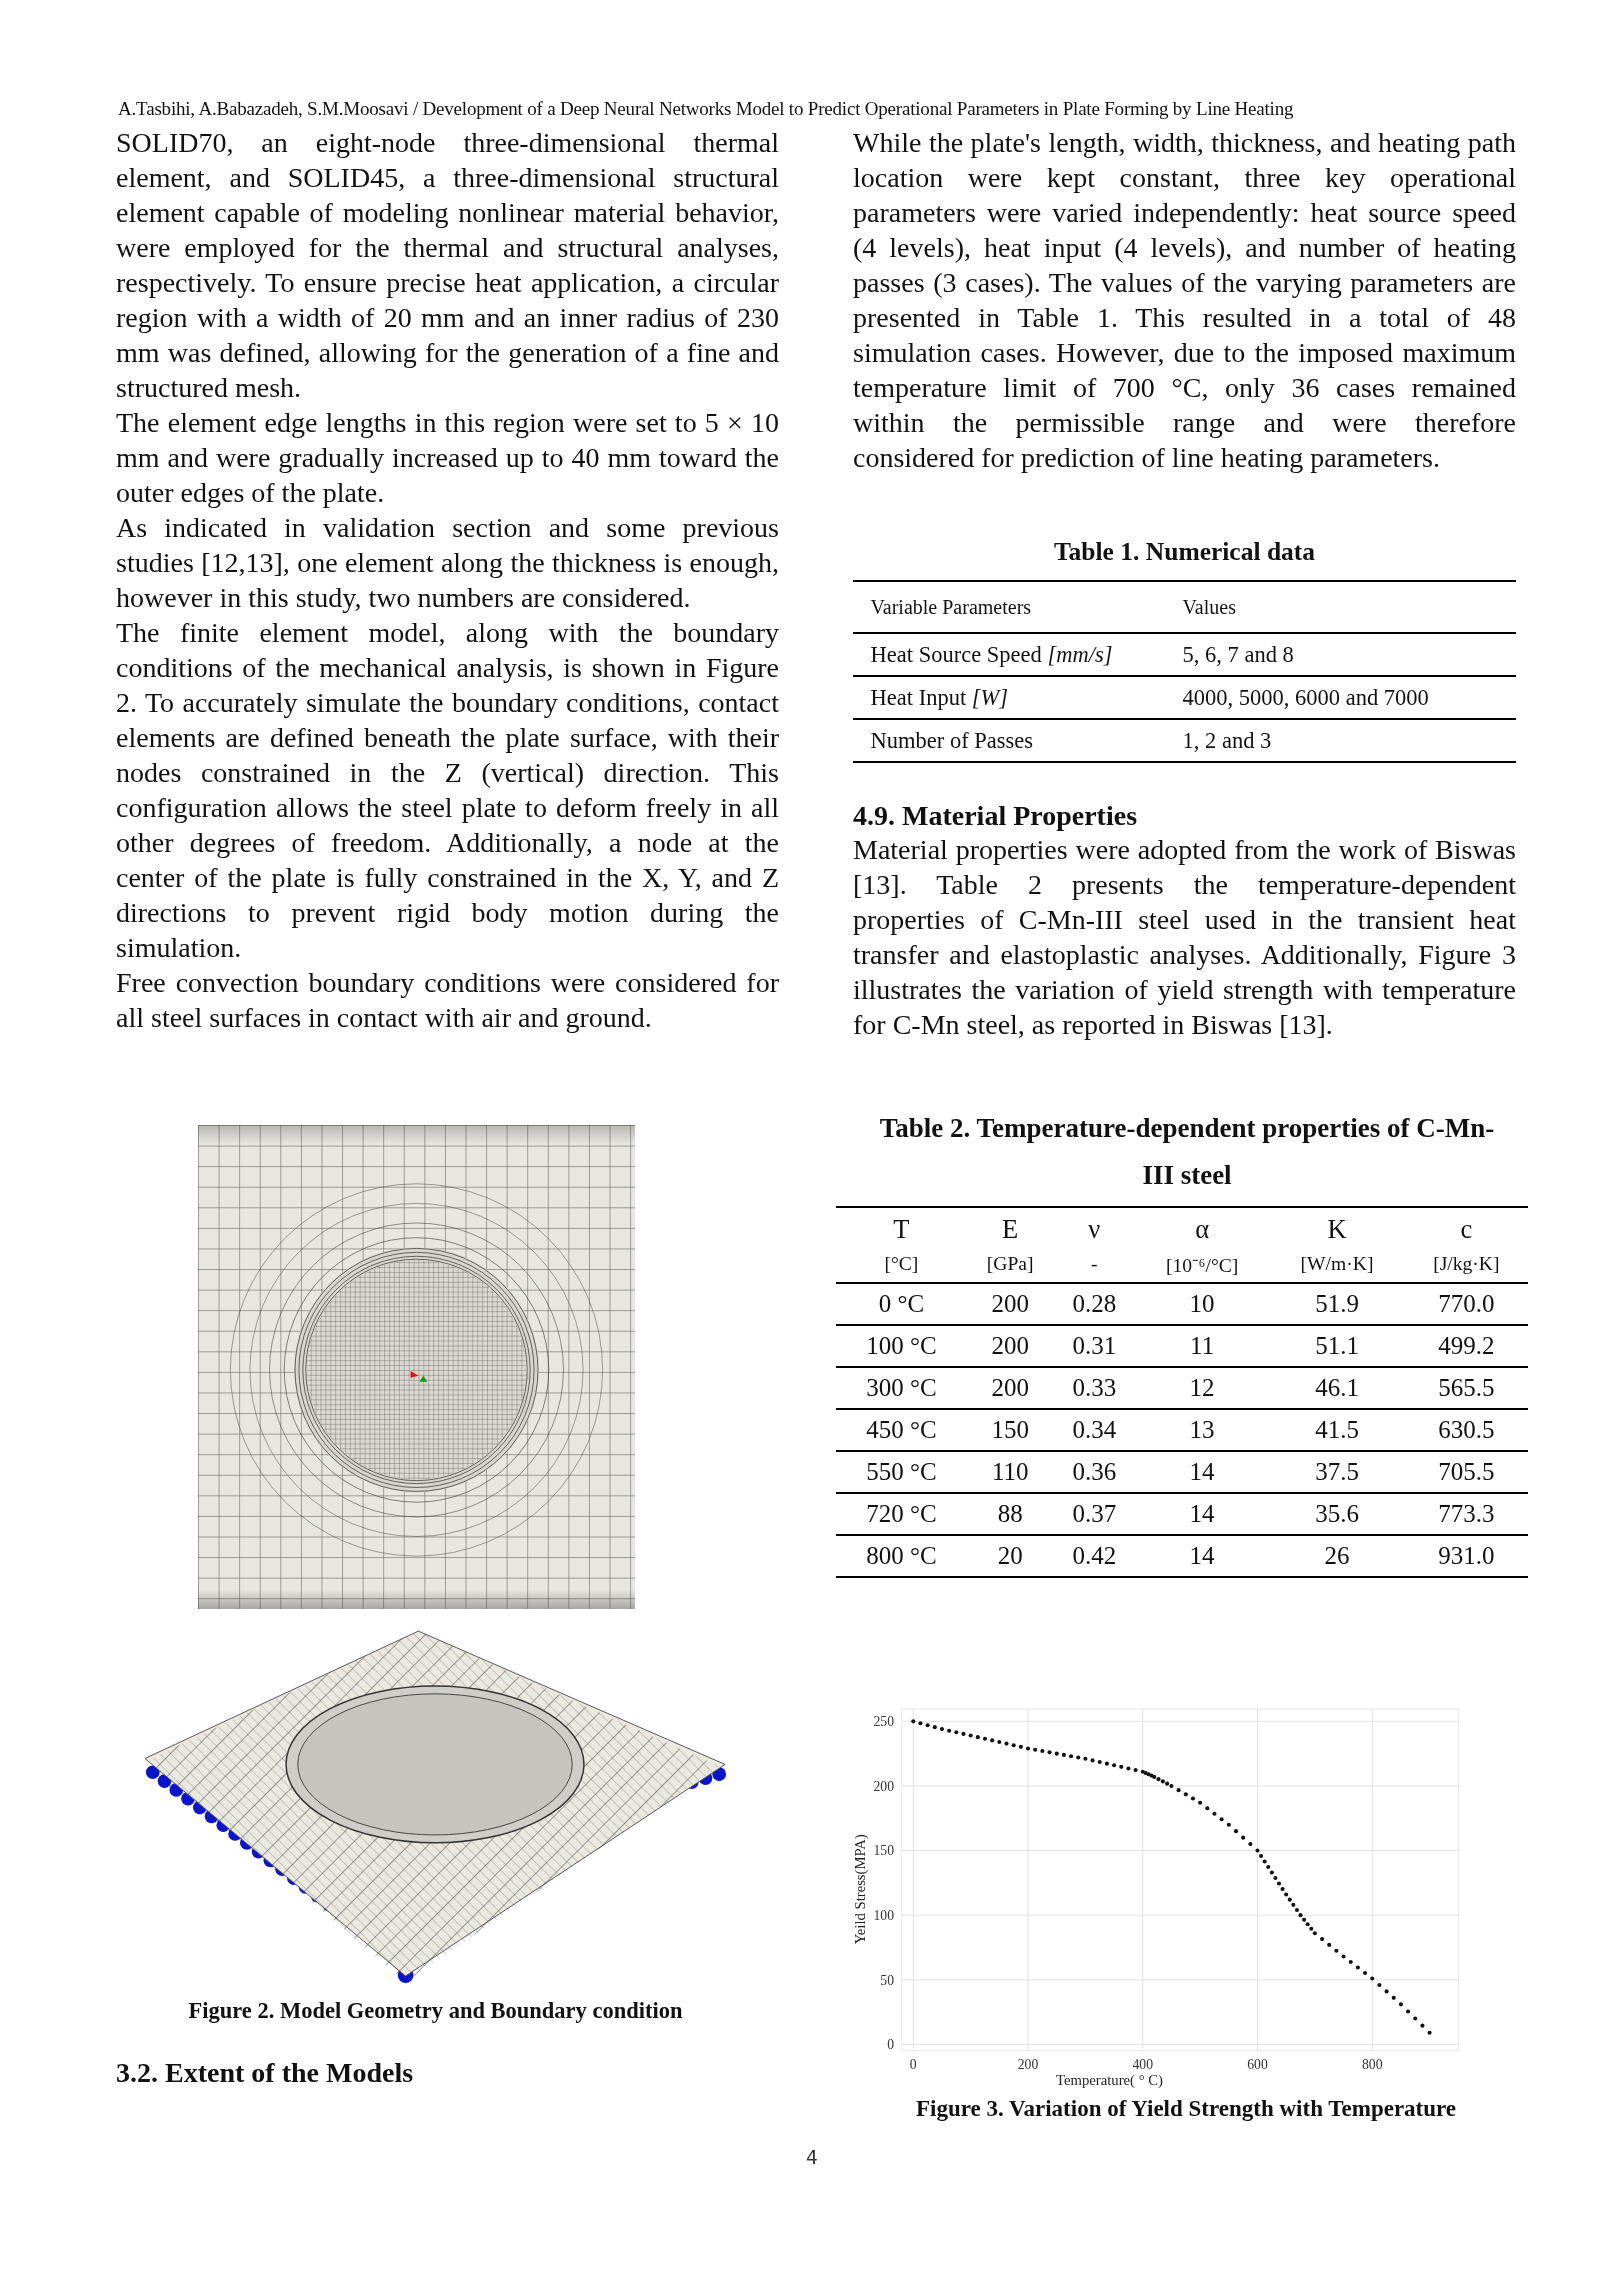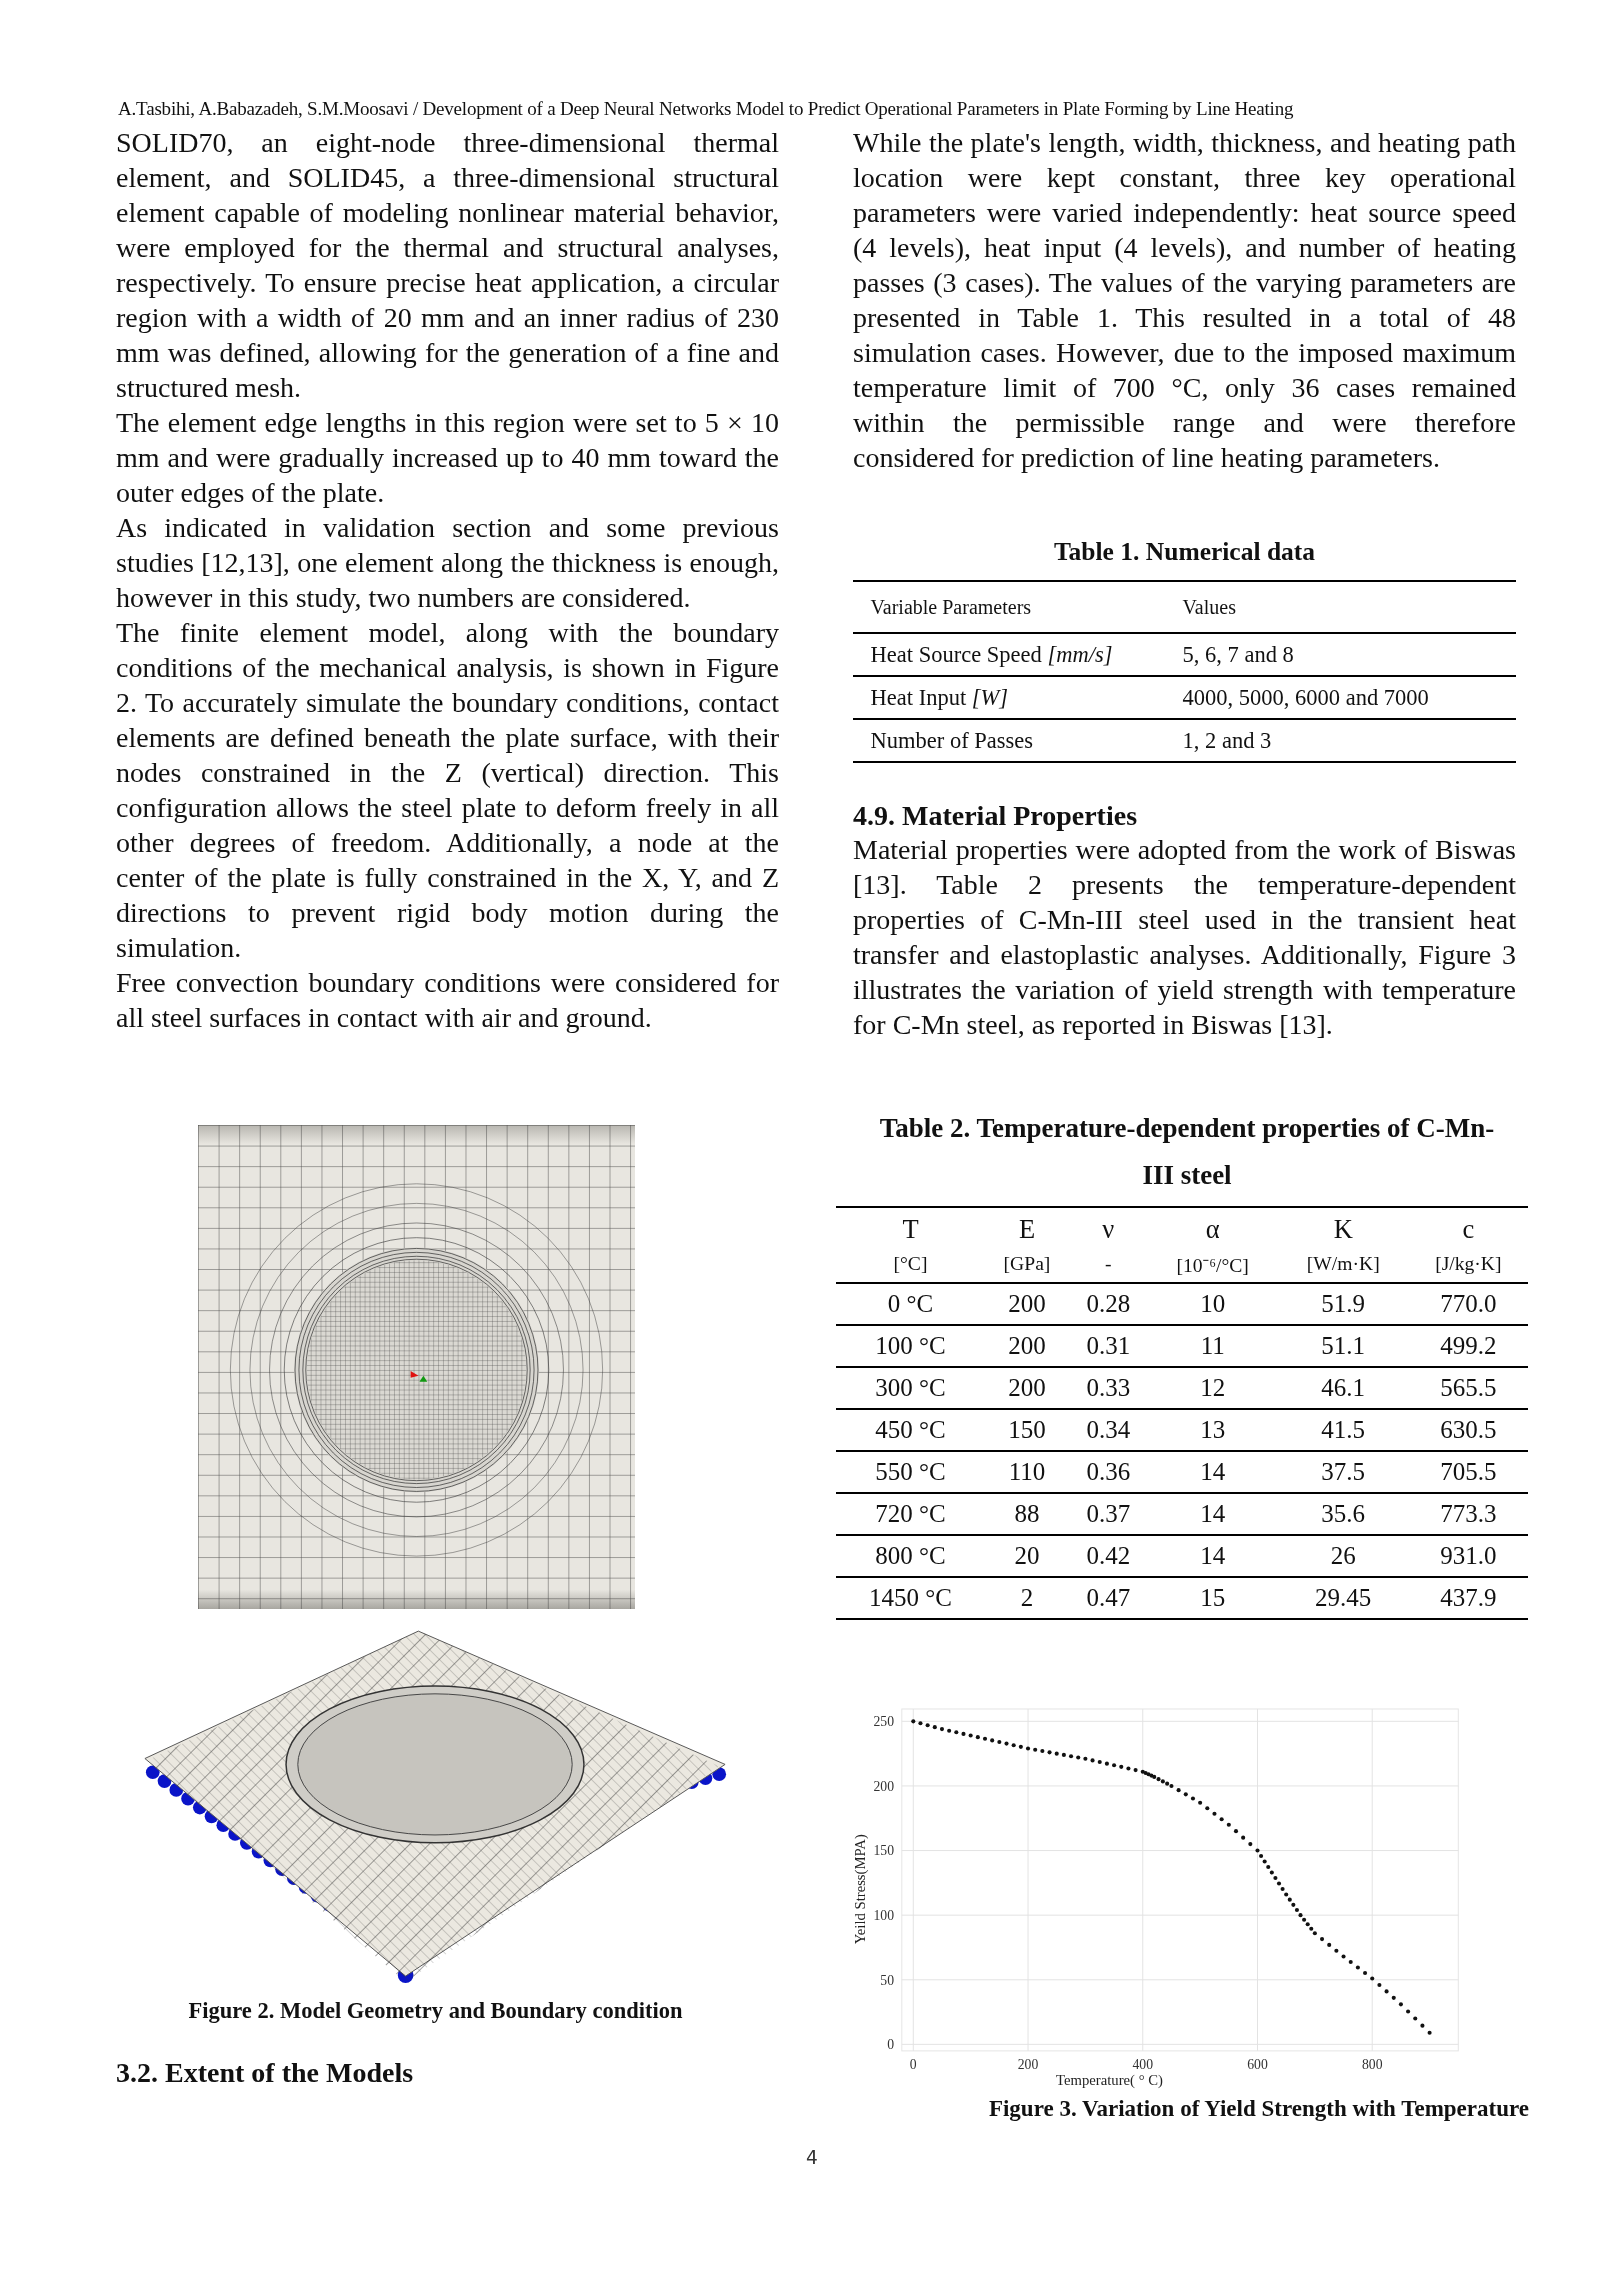--- a/index.html
+++ b/index.html
@@ -45,21 +45,21 @@
   .t2 tbody tr:last-child { border-bottom: 2.9px solid #000; }
 
   
   .fig2-top { position: absolute; left: 198px; top: 1125px; width: 437px; height: 484px; }
   .fig2-iso { position: absolute; left: 141px; top: 1627px; width: 588px; height: 363px; }
   .fig2-caption { position: absolute; left: 104px; top: 1998px; width: 663px; font-size: 22.5px; }
   .sec32 { position: absolute; left: 116px; top: 2056px; }
 
   
   .fig3 { position: absolute; left: 845px; top: 1705px; width: 627px; height: 392px; }
-  .fig3-caption { position: absolute; left: 843px; top: 2096px; width: 686px; font-size: 23px; text-align: right; }
+  .fig3-caption { position: absolute; left: 843px; top: 2096px; width: 686px; font-size: 23px; }
 
   .page-number { position: absolute; left: 806px; top: 2147px; font-family: "DejaVu Sans", sans-serif; font-size: 18.6px; color: #333; }
 </style>
 </head>
 <body>
 
 <div class="running-header">A.Tasbihi, A.Babazadeh, S.M.Moosavi / Development of a Deep Neural Networks Model to Predict Operational Parameters in Plate Forming by Line Heating</div>
 
 <div class="col col-left">
   <p class="para">SOLID70, an eight-node three-dimensional thermal element, and SOLID45, a three-dimensional structural element capable of modeling nonlinear material behavior, were employed for the thermal and structural analyses, respectively. To ensure precise heat application, a circular region with a width of 20 mm and an inner radius of 230 mm was defined, allowing for the generation of a fine and structured mesh.</p>
@@ -291,28 +291,20 @@
         <td>35.6</td>
         <td>773.3</td>
       </tr>
       <tr>
         <td>800 °C</td>
         <td>20</td>
         <td>0.42</td>
         <td>14</td>
         <td>26</td>
         <td>931.0</td>
-      </tr>
-      <tr>
-        <td>1450 °C</td>
-        <td>2</td>
-        <td>0.47</td>
-        <td>15</td>
-        <td>29.45</td>
-        <td>437.9</td>
       </tr>
     </tbody>
 </table>
 
 <div class="fig3">
   <svg id="fig3svg" width="627" height="392" viewBox="0 0 640 400" xmlns="http://www.w3.org/2000/svg" font-family="Liberation Serif, serif">
     <g id="gridlines">
         <rect x="58" y="4" width="568" height="349" fill="#fff" stroke="#e4e4e4"></rect>
         <line x1="69.71134020618557" y1="4" x2="69.71134020618557" y2="353" stroke="#e2e2e2" stroke-width="1"></line>
         <line x1="186.82474226804123" y1="4" x2="186.82474226804123" y2="353" stroke="#e2e2e2" stroke-width="1"></line>

